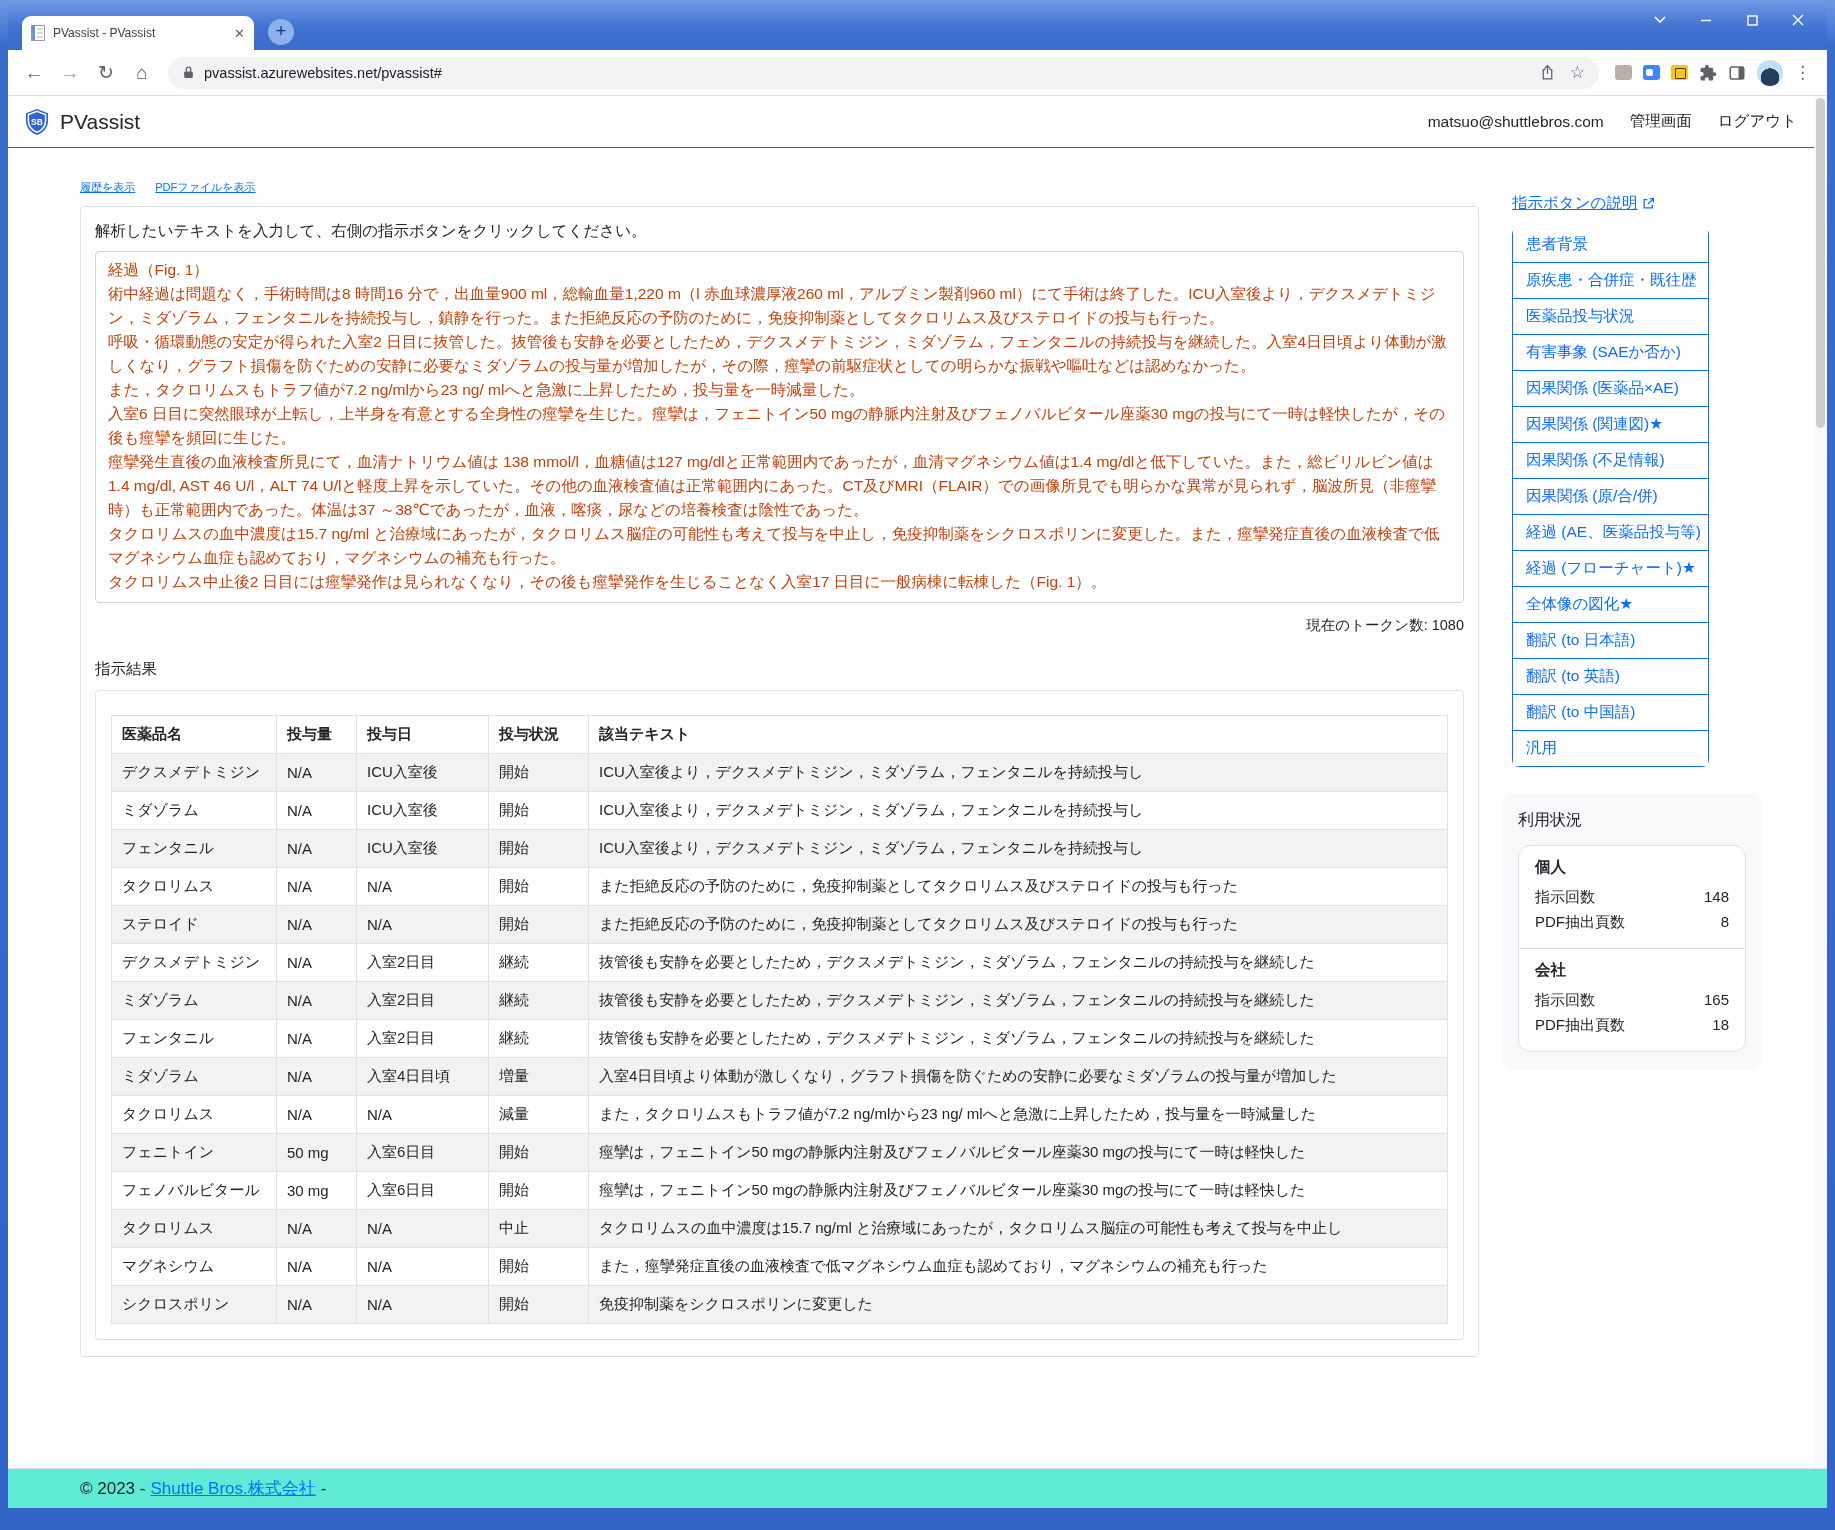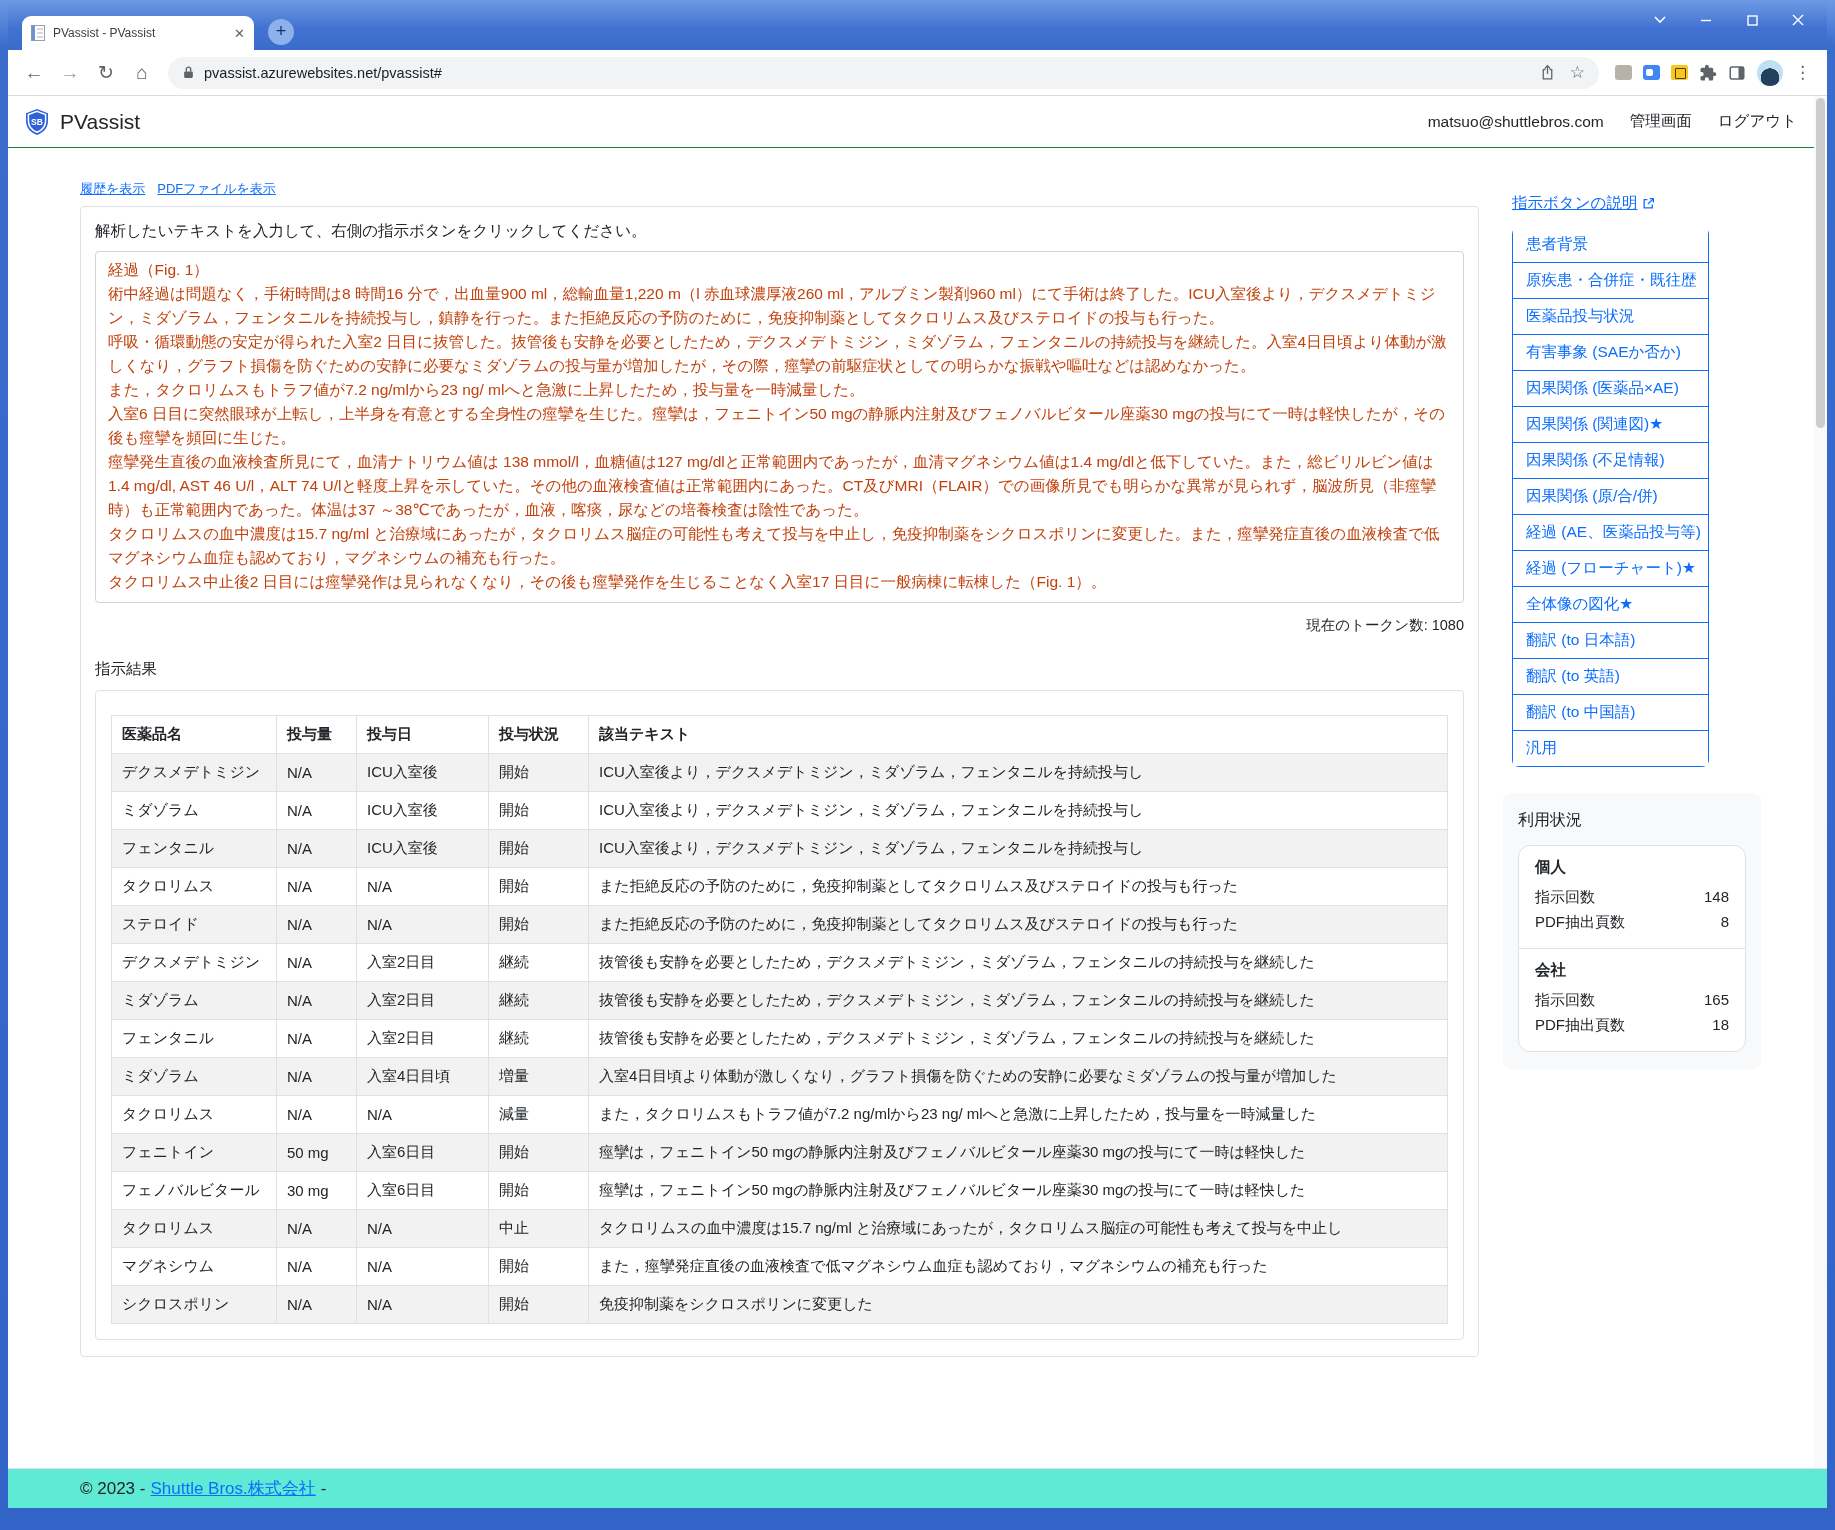--- a/index.html
+++ b/index.html
@@ -51,21 +51,21 @@
   .page { flex:1; position:relative; background:#fff; overflow:hidden; }
   .app-header { height:52px; border-bottom:1px solid #15803d; display:flex; align-items:center;
     padding:0 16px; }
   .app-name { font-size:21px; margin-left:10px; }
   .header-right { margin-left:auto; display:flex; align-items:center; gap:26px;
     font-size:15.5px; padding-right:14px; }
   .header-right span { cursor:default; }
 
   
   a.blue, .blue-link { color:#0d6efd; text-decoration:underline; cursor:pointer; }
-  .links-row { position:absolute; left:72px; top:84px; display:flex; gap:12px; font-size:13px; }
+  .links-row { position:absolute; left:72px; top:84px; display:flex; gap:20px; font-size:11px; }
   .main-panel { position:absolute; left:72px; top:110px; width:1399px;
     border:1px solid #dee2e6; border-radius:4px; padding:10px 14px 16px; }
   .instruction { font-size:15.5px; margin:4px 0 9px; }
   textarea.input { width:100%; height:352px; border:1px solid #ced4da; border-radius:4px;
     padding:6px 12px; font-size:15.5px; line-height:1.55; color:#c2410c;
     font-family:"Liberation Sans","DejaVu Sans",sans-serif; resize:none; overflow-y:scroll; }
   textarea.input::-webkit-scrollbar { width:15px; }
   textarea.input::-webkit-scrollbar-track { background:#fafafa; border-left:1px solid #ededed; }
   textarea.input::-webkit-scrollbar-thumb { background:#c6c6c6; border:3px solid #fafafa; }
   .token-line { text-align:right; font-size:14.5px; margin-top:9px; }

